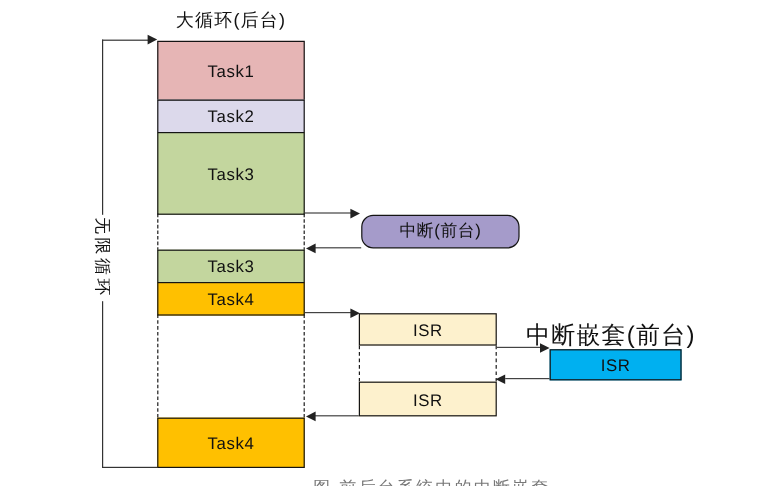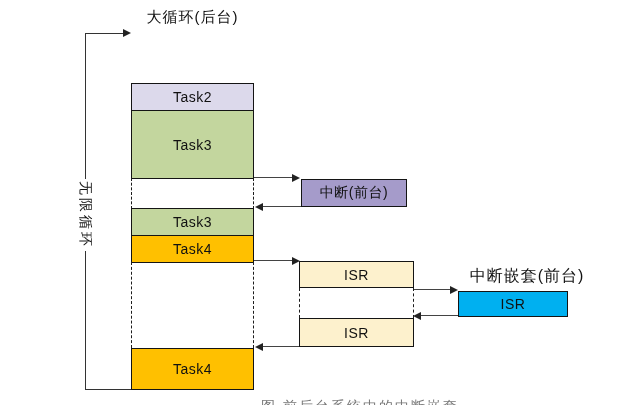--- a/index.html
+++ b/index.html
@@ -40,30 +40,33 @@
     position:absolute;left:170px;top:398px;width:380px;height:7px;overflow:hidden;
     text-align:center;font-size:14px;line-height:16px;color:#777;letter-spacing:2px;
   }
 </style>
 </head>
 <body>
 
 <div class="stage">
 
   <div class="title" style="left:121px;top:8px;width:143px;">大循环(后台)</div>
-  <div class="title" style="left:452px;top:266px;width:150px;font-size:16px;">中断嵌套(前台)</div>
+  <div class="title" style="left:434px;top:266px;width:150px;font-size:20px;">中断嵌套(前台)</div>
 
   <div class="vline" style="left:85px;top:33px;height:357px;"></div>
   <div class="hline" style="left:85px;top:33px;width:40px;"></div>
   <div class="hline" style="left:85px;top:389px;width:47px;"></div>
   <div class="arr arr-r" style="left:123px;top:29px;"></div>
   <div class="inf-wrap" style="left:85px;top:215px;">
     <span>无限循环</span>
   </div>
 
+  <div class="seg c-task1" style="top:34px;height:50px;">
+    <span>Task1</span>
+  </div>
   <div class="seg c-task2" style="top:83px;height:28px;">
     <span>Task2</span>
   </div>
   <div class="seg c-task3" style="top:110px;height:69px;">
     <span>Task3</span>
   </div>
 
   <div class="dashv" style="left:131px;top:178px;height:31px;"></div>
   <div class="dashv" style="left:253px;top:178px;height:31px;"></div>
 
@@ -74,21 +77,21 @@
     <span>Task4</span>
   </div>
 
   <div class="dashv" style="left:131px;top:262px;height:86px;"></div>
   <div class="dashv" style="left:253px;top:262px;height:86px;"></div>
 
   <div class="seg c-task4" style="top:348px;height:42px;">
     <span>Task4</span>
   </div>
 
-  <div class="sidebox c-int" style="left:301px;top:179px;width:106px;height:28px;">
+  <div class="sidebox c-int" style="left:301px;top:179px;width:132px;height:28px;border-radius:10px;">
     <span>中断(前台)</span>
   </div>
 
   <div class="sidebox c-isr" style="left:299px;top:261px;width:115px;height:27px;">
     <span>ISR</span>
   </div>
 
   <div class="dashv" style="left:299px;top:288px;height:30px;"></div>
   <div class="dashv" style="left:413px;top:288px;height:30px;"></div>
 

